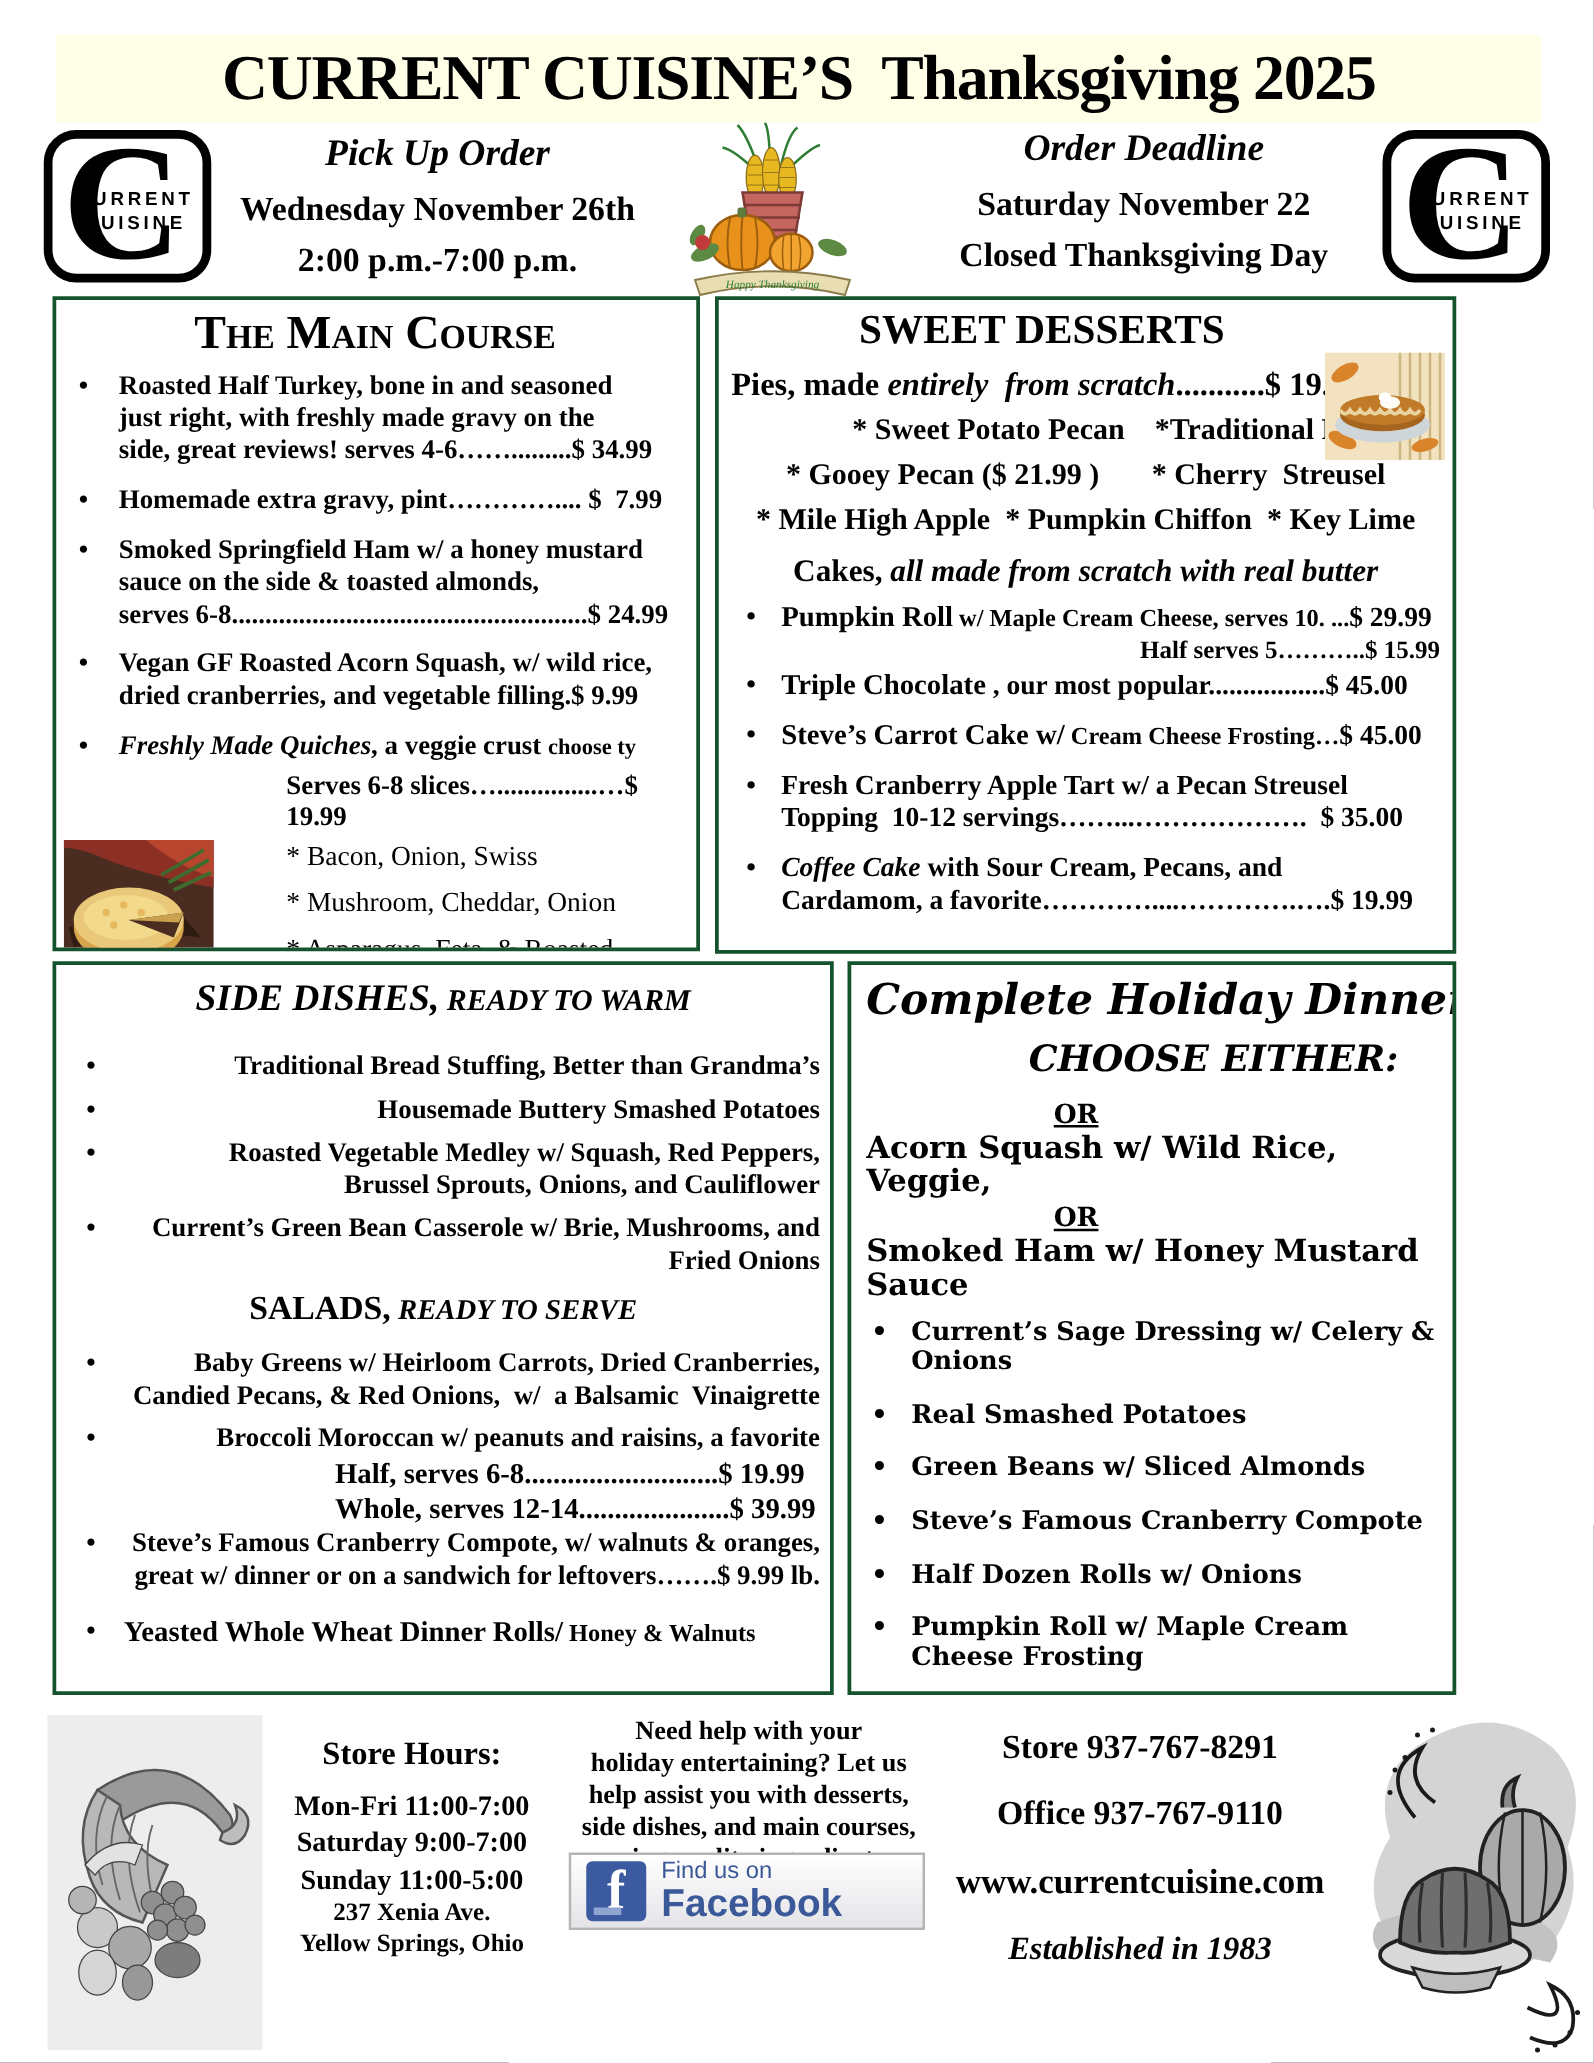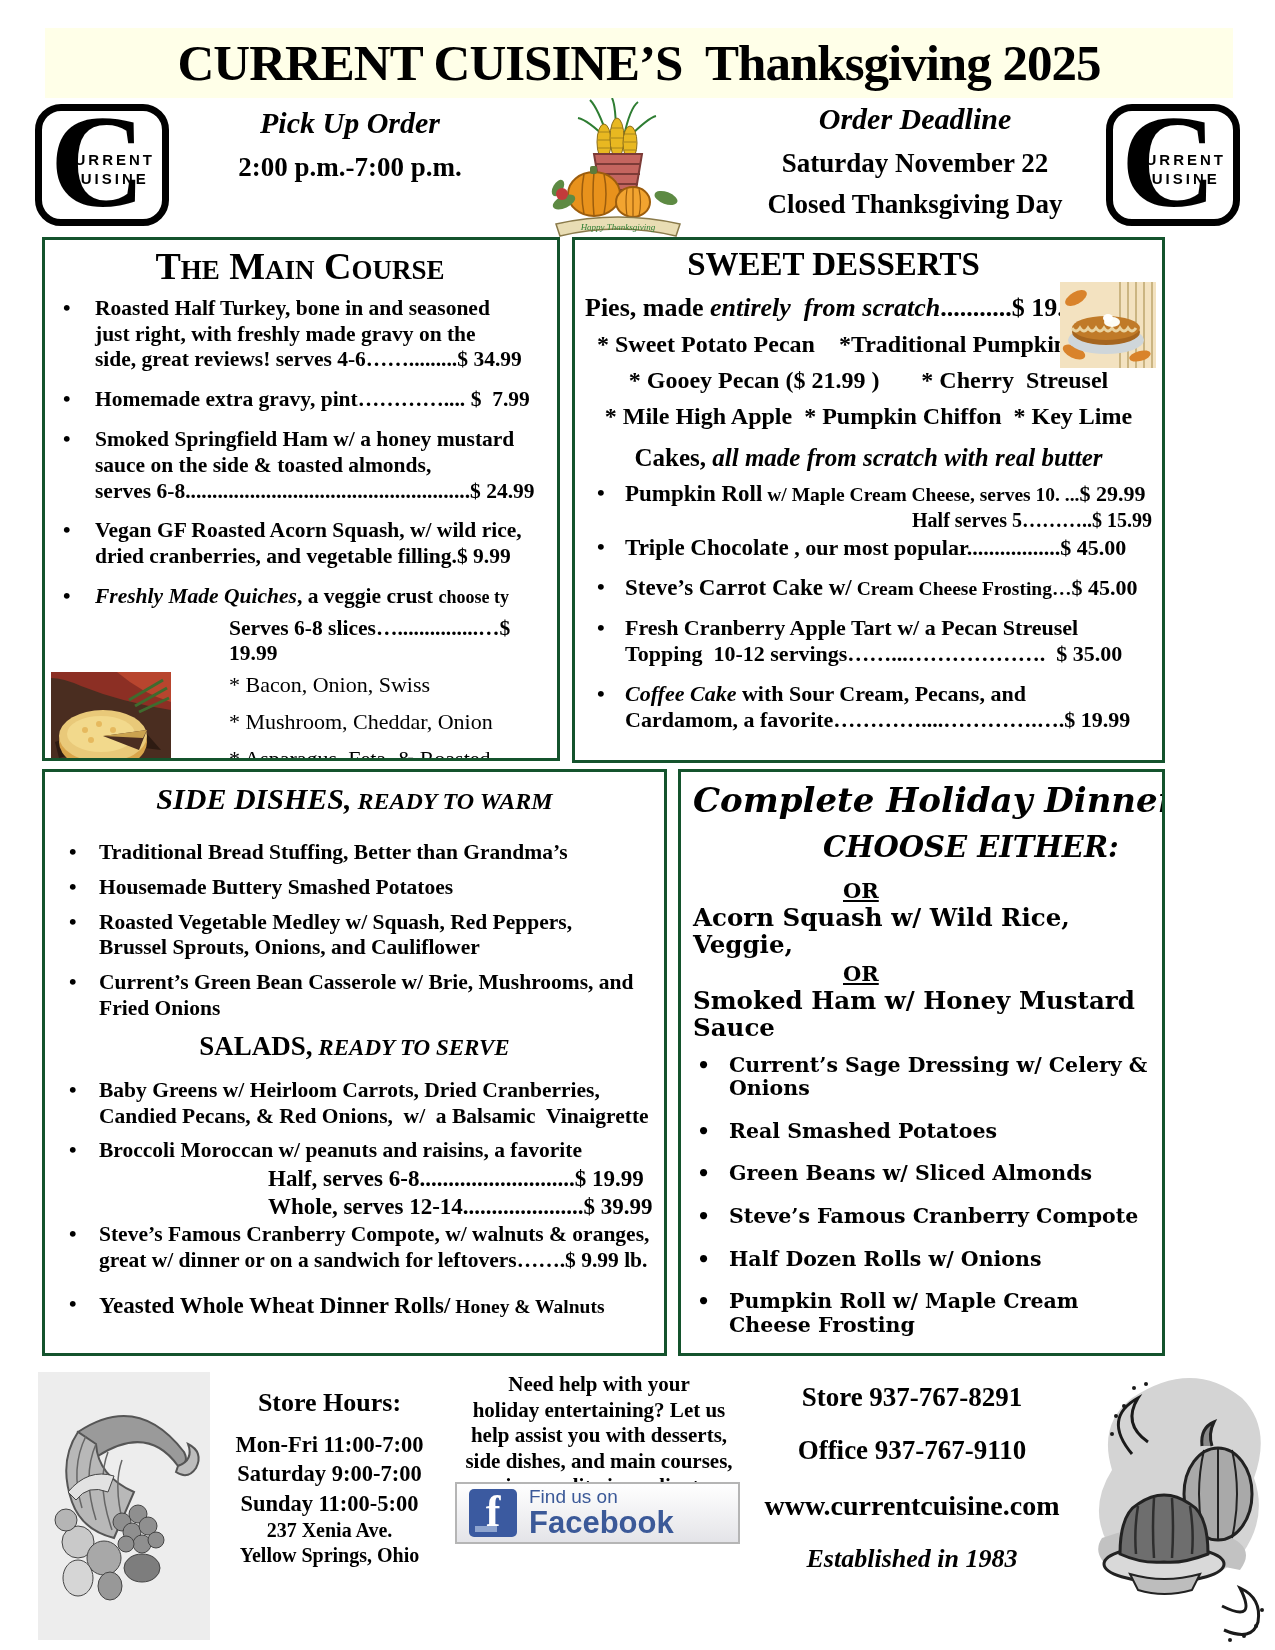--- a/index.html
+++ b/index.html
@@ -2,21 +2,21 @@
 <html><head>
 <meta charset="utf-8">
 <style>
   * { margin:0; padding:0; box-sizing:border-box; }
   html,body { background:#888; }
   .page {
     position:relative; width:1275px; height:1650px; margin:0 auto;
     background:#ffffff; color:#000;
     font-family:"Liberation Serif", serif; overflow:hidden;
   }
-  .pre { white-space:pre-wrap; }
+  .pre { white-space:pre-wrap;text-align:right; }
 
   
   .title-band {
     position:absolute; top:28px; left:45px; width:1188px; height:70px;
     background:#FFFFE8; display:flex; align-items:center; justify-content:center;
   }
   .title-band h1 { font-size:51px; font-weight:bold; letter-spacing:-1px; white-space:pre; }
 
   .subheader { position:absolute; top:100px; left:30px; width:1215px; height:136px; }
   .logo {
@@ -137,20 +137,21 @@
   </div>
 
   <div class="subheader">
     <div class="logo logo-left">
       <span class="c">C</span>
       <span class="ctxt"><span>CURRENT</span><br><span>CUISINE</span></span>
     </div>
 
     <div class="pickup">
       <div class="sub-h">Pick Up Order</div>
+      <div class="sub-l">Wednesday November 26th</div>
       <div class="sub-l">2:00 p.m.-7:00 p.m.</div>
     </div>
 
     <svg class="header-art" viewBox="0 0 160 140">
       <g stroke="#2e7d32" stroke-width="2" fill="none">
         <path d="M70 40 Q60 10 52 2"></path>
           <path d="M78 38 Q78 8 74 0"></path>
           <path d="M86 38 Q92 10 100 4"></path>
         <path d="M70 42 Q50 22 40 20"></path>
           <path d="M90 40 Q110 20 118 18"></path>

